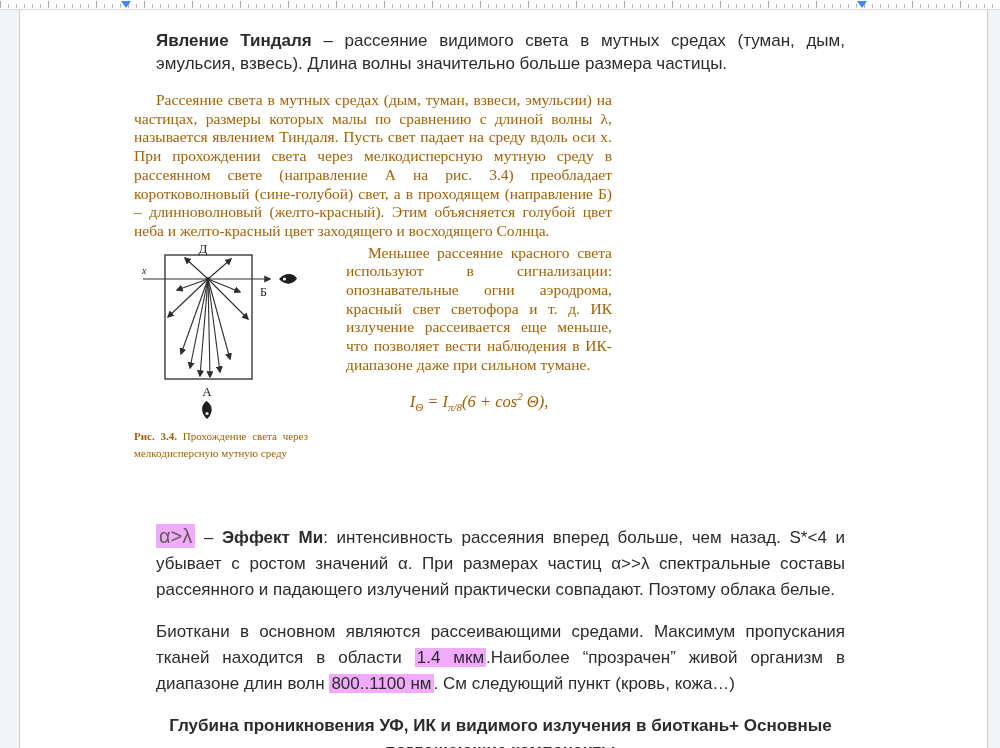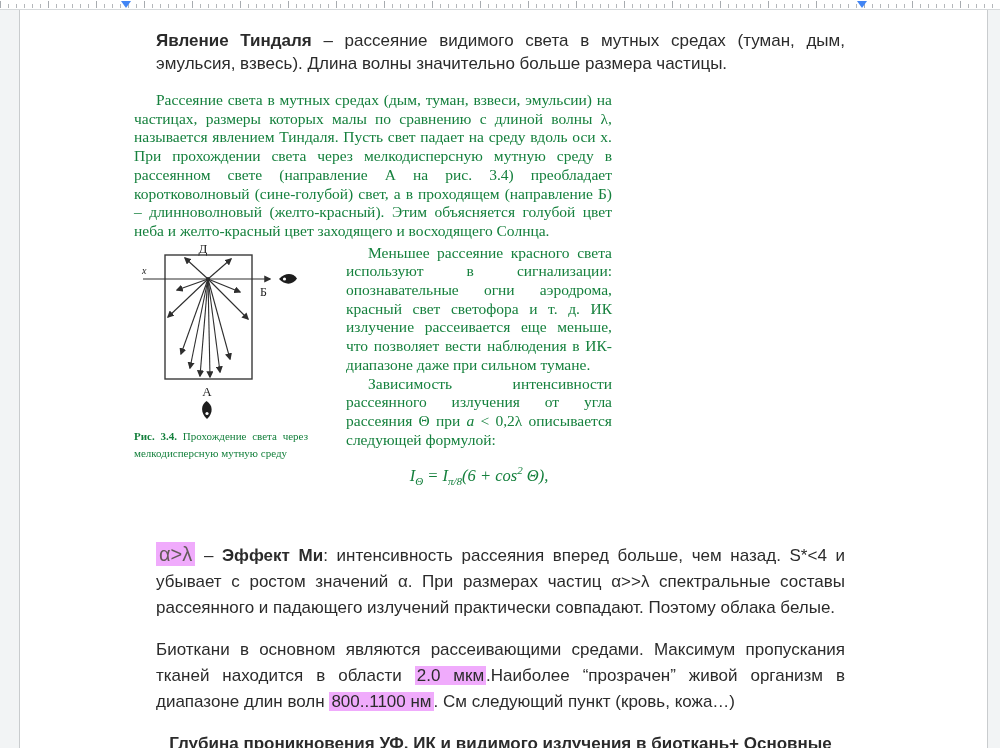--- a/index.html
+++ b/index.html
@@ -43,21 +43,21 @@
   .doc-h { font-size:17px; font-weight:bold; text-align:center; margin:0; }
   .h1 { line-height:26px; }
   .h2 { line-height:25px; }
   .b { font-weight:bold; }
   .hl { background:#f0abfc; padding:0 2px; }
   .hl-alpha { font-size:20px; color:#635a5a; padding:1px 3px; }
   .mie { margin-top:50px; }
   
   .scan {
     width:478px; margin-left:-6px; margin-top:5px;
-    font-family:"Liberation Serif", serif; color:#15803d;
+    font-family:"Liberation Serif", serif; color:#a16207;
   }
   .scan-p {
     font-size:15.5px; line-height:18.7px; text-align:justify;
     text-indent:22px; margin:0;
   }
   .scan-cols { display:flex; margin-top:3px; }
   .fig-col { width:212px; flex:none; }
   .txt-col { flex:1; }
   .fig-svg { display:block; margin-left:6px; }
   .fig-caption {
@@ -131,26 +131,25 @@
           </g>
           <g transform="translate(67,166) rotate(-90)">
             <path d="M-9,0 C-3,-6.5 5,-6.5 9,-0.5 C5,6 -3,6.5 -9,0 Z" fill="#1d1d1d"></path>
             <circle cx="-3.5" cy="0" r="1.6" fill="#ffffff"></circle>
           </g>
         </svg>
         <p class="fig-caption"><span class="b">Рис. 3.4.</span><span> Прохождение света через мелкодисперсную мутную среду</span></p>
       </div>
       <div class="txt-col">
         <p class="scan-p">Меньшее рассеяние красного света используют в сигнализации: опознавательные огни аэродрома, красный свет светофора и т. д. ИК излучение рассеивается еще меньше, что позволяет вести наблюдения в ИК-диапазоне даже при сильном тумане.</p>
-        <p class="scan-p"><span>Зависимость интенсивности рассеянного излучения от угла рассеяния Θ при </span><i>a</i><span> &lt; 0,2λ описывается следующей формулой:</span></p>
         <p class="scan-p formula"><span>I</span><sub>Θ</sub><span> = I</span><sub>π/8</sub><span>(6 + cos</span><sup>2</sup><span> Θ),</span></p>
       </div>
     </div>
   </div>
 
   <p class="doc-p lower mie"><span class="hl hl-alpha">α&gt;λ</span><span> – </span><span class="b">Эффект Ми</span><span>: интенсивность рассеяния вперед больше, чем назад. S*&lt;4 и убывает с ростом значений α. При размерах частиц α&gt;&gt;λ спектральные составы рассеянного и падающего излучений практически совпадают. Поэтому облака белые.</span></p>
 
 
-  <p class="doc-p lower"><span>Биоткани в основном являются рассеивающими средами. Максимум пропускания тканей находится в области </span><span class="hl">2.0 мкм</span><span>.Наиболее “прозрачен” живой организм в диапазоне длин волн </span><span class="hl">800..1100 нм</span><span>. См следующий пункт (кровь, кожа…)</span></p>
+  <p class="doc-p lower"><span>Биоткани в основном являются рассеивающими средами. Максимум пропускания тканей находится в области </span><span class="hl">1.4 мкм</span><span>.Наиболее “прозрачен” живой организм в диапазоне длин волн </span><span class="hl">800..1100 нм</span><span>. См следующий пункт (кровь, кожа…)</span></p>
 
   <p class="doc-h h2">Глубина проникновения УФ, ИК и видимого излучения в биоткань+ Основные поглощающие компоненты</p>
 
 </div>
 
 </body></html>

